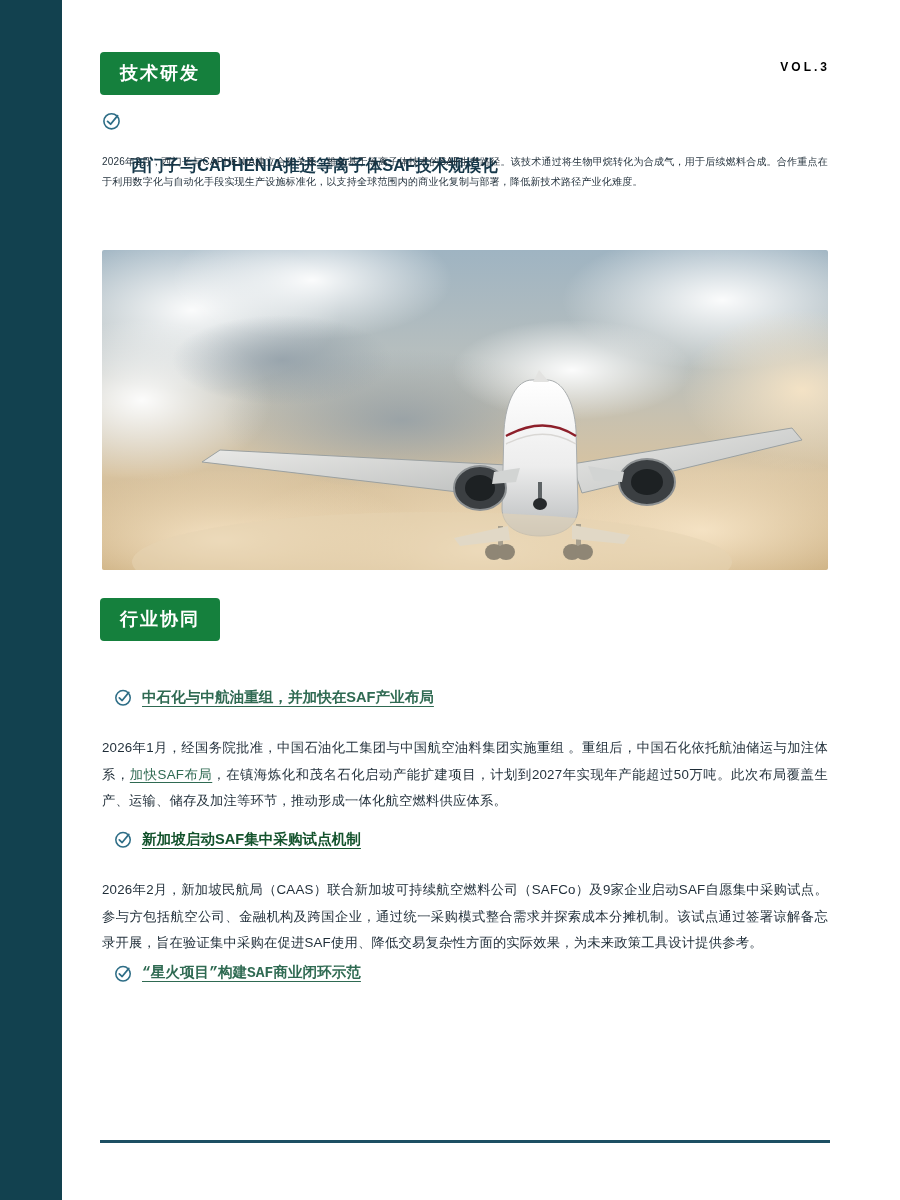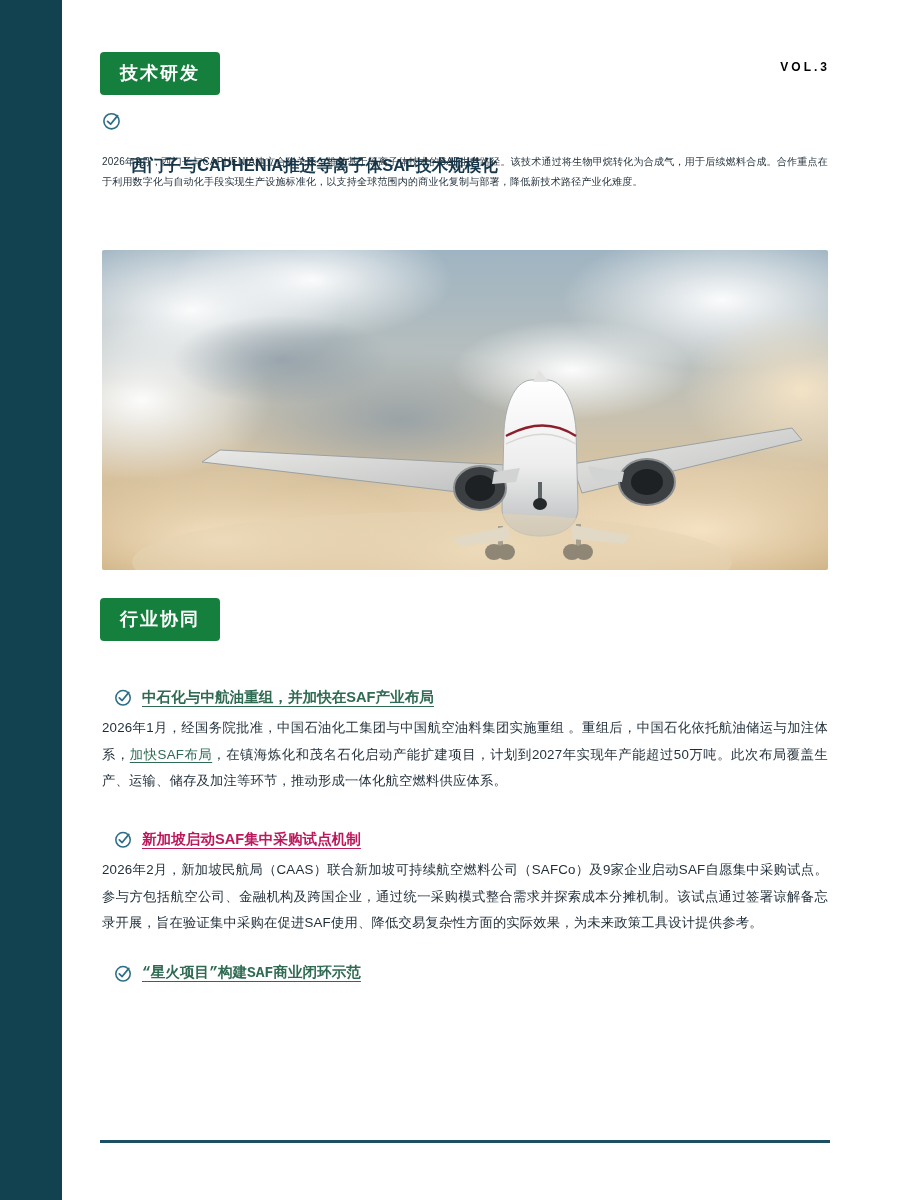--- a/index.html
+++ b/index.html
@@ -130,24 +130,24 @@
   }
   .item-title {
     font-size: 14.6px;
     font-weight: bold;
     color: #2f6a52;
     text-decoration: underline;
     text-underline-offset: 4px;
     line-height: 1.4;
   }
   .item-title.blue {
-    color: #be185d;
+    color: #14532d;
   }
   .item-body {
-    margin-top: 4px;
+    margin-top: 24px;
     font-size: 13.3px;
     line-height: 2.0;
     text-align: justify;
     color: #1f2d38;
     letter-spacing: 0.2px;
   }
   .u-green {
     color: #2f6a52;
     text-decoration: underline;
     text-underline-offset: 3px;

